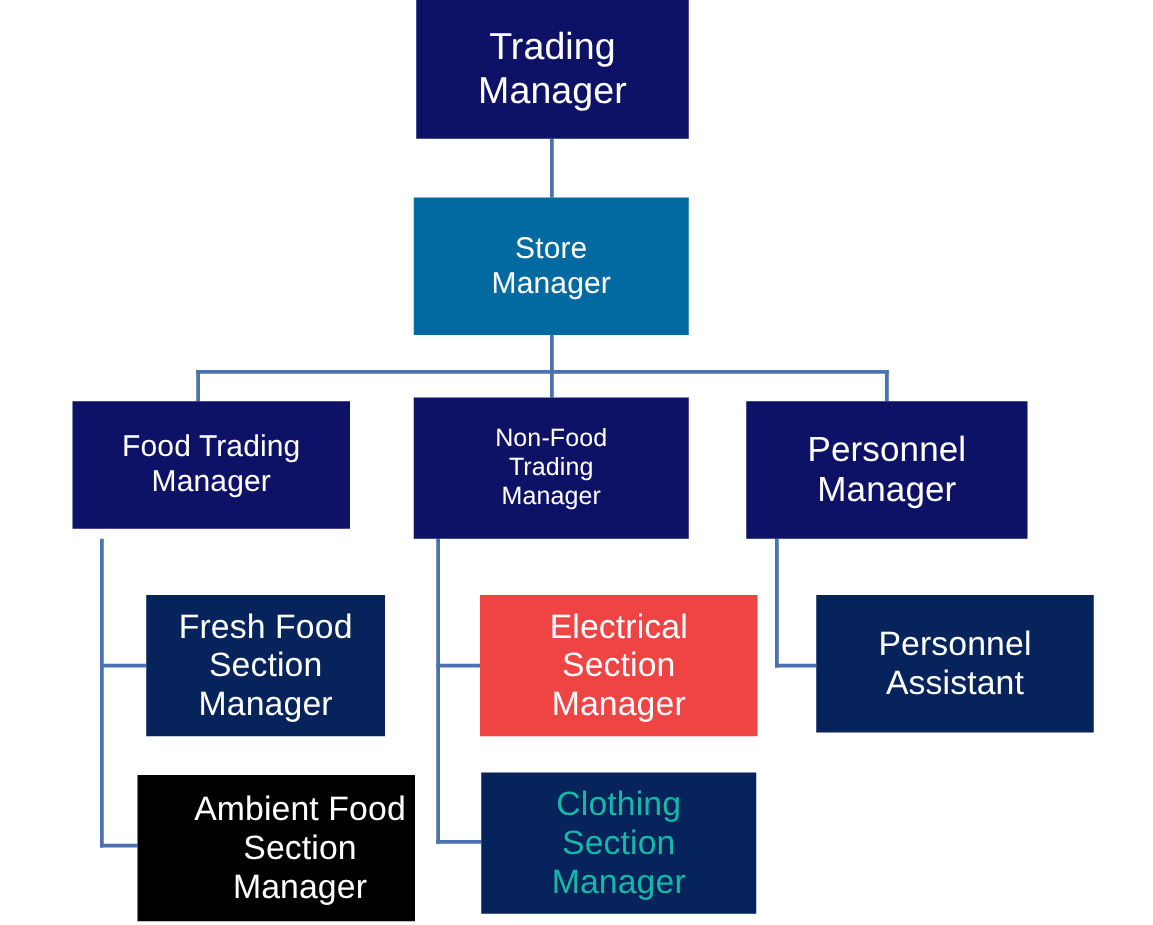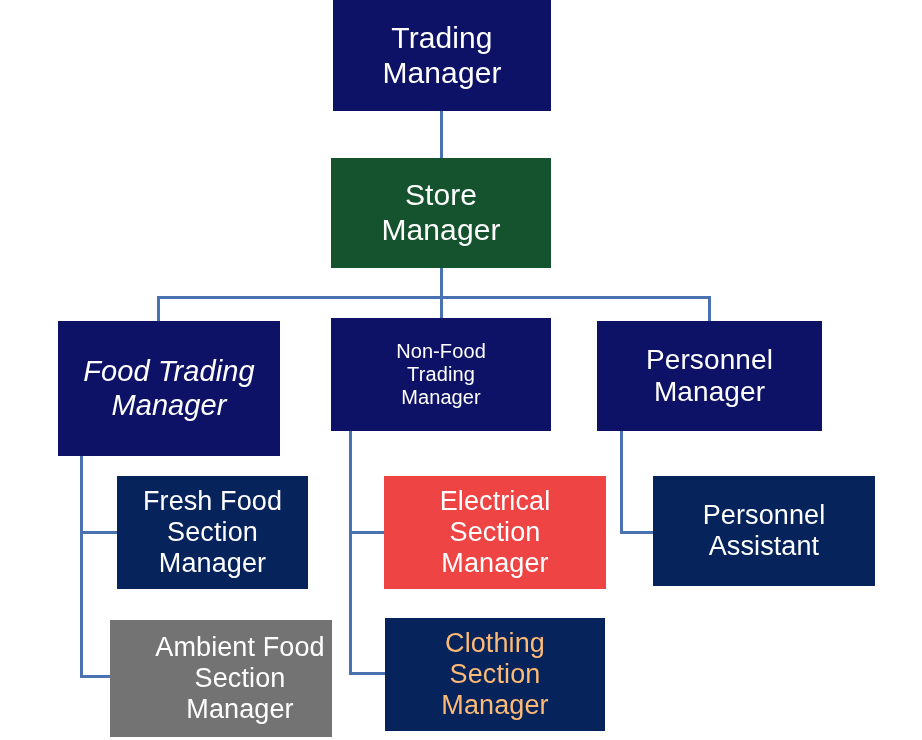--- a/index.html
+++ b/index.html
@@ -51,36 +51,36 @@
     <div class="connector" style="left: 80px; top: 431px; width: 3px; height: 247px; background: rgb(74, 114, 176);"></div>
     <div class="connector" style="left: 80px; top: 531px; width: 37px; height: 3px; background: rgb(74, 114, 176);"></div>
     <div class="connector" style="left: 80px; top: 675px; width: 30px; height: 3px; background: rgb(74, 114, 176);"></div>
     <div class="connector" style="left: 349px; top: 431px; width: 3px; height: 244px; background: rgb(74, 114, 176);"></div>
     <div class="connector" style="left: 349px; top: 531px; width: 35px; height: 3px; background: rgb(74, 114, 176);"></div>
     <div class="connector" style="left: 349px; top: 672px; width: 36px; height: 3px; background: rgb(74, 114, 176);"></div>
     <div class="connector" style="left: 620px; top: 431px; width: 3px; height: 103px; background: rgb(74, 114, 176);"></div>
     <div class="connector" style="left: 620px; top: 531px; width: 33px; height: 3px; background: rgb(74, 114, 176);"></div>
     <div class="node-box" style="left: 333px; top: 0px; width: 218px; height: 111px; background: rgb(13, 18, 102); color: rgb(255, 255, 255); font-size: 30px;">Trading
 Manager</div>
-    <div class="node-box" style="left: 331px; top: 158px; width: 220px; height: 110px; background: #14532d; color: rgb(255, 255, 255); font-size: 30px;">Store
+    <div class="node-box" style="left: 331px; top: 158px; width: 220px; height: 110px; background: #0369a1; color: rgb(255, 255, 255); font-size: 24px;">Store
 Manager</div>
-    <div class="node-box" style="left: 58px; top: 321px; width: 222px; height: 135px; background: rgb(13, 18, 102); color: rgb(255, 255, 255); font-size: 29px; font-style: italic;">Food Trading
+    <div class="node-box" style="left: 58px; top: 321px; width: 222px; height: 102px; background: rgb(13, 18, 102); color: rgb(255, 255, 255); font-size: 24px;">Food Trading
 Manager</div>
     <div class="node-box" style="left: 331px; top: 318px; width: 220px; height: 113px; background: rgb(13, 18, 102); color: rgb(255, 255, 255); font-size: 20px;">Non-Food
 Trading
 Manager</div>
     <div class="node-box" style="left: 597px; top: 321px; width: 225px; height: 110px; background: rgb(13, 18, 102); color: rgb(255, 255, 255); font-size: 28px;">Personnel
 Manager</div>
     <div class="node-box" style="left: 117px; top: 476px; width: 191px; height: 113px; background: rgb(6, 35, 92); color: rgb(255, 255, 255); font-size: 27px;">Fresh Food
 Section
 Manager</div>
-    <div class="node-box" style="left: 110px; top: 620px; width: 222px; height: 117px; background: #737373; color: rgb(255, 255, 255); font-size: 27px; padding-left: 44px;">Ambient Food
+    <div class="node-box" style="left: 110px; top: 620px; width: 222px; height: 117px; background: #000000; color: rgb(255, 255, 255); font-size: 27px; padding-left: 44px;">Ambient Food
 Section
 Manager</div>
     <div class="node-box" style="left: 384px; top: 476px; width: 222px; height: 113px; background: #ef4444; color: rgb(255, 255, 255); font-size: 27px;">Electrical
 Section
 Manager</div>
-    <div class="node-box" style="left: 385px; top: 618px; width: 220px; height: 113px; background: rgb(6, 35, 92); color: #fdba74; font-size: 27px;">Clothing
+    <div class="node-box" style="left: 385px; top: 618px; width: 220px; height: 113px; background: rgb(6, 35, 92); color: #14b8a6; font-size: 27px;">Clothing
 Section
 Manager</div>
     <div class="node-box" style="left: 653px; top: 476px; width: 222px; height: 110px; background: rgb(6, 35, 92); color: rgb(255, 255, 255); font-size: 27px;">Personnel
 Assistant</div>
   </div>
 
 </body></html>

